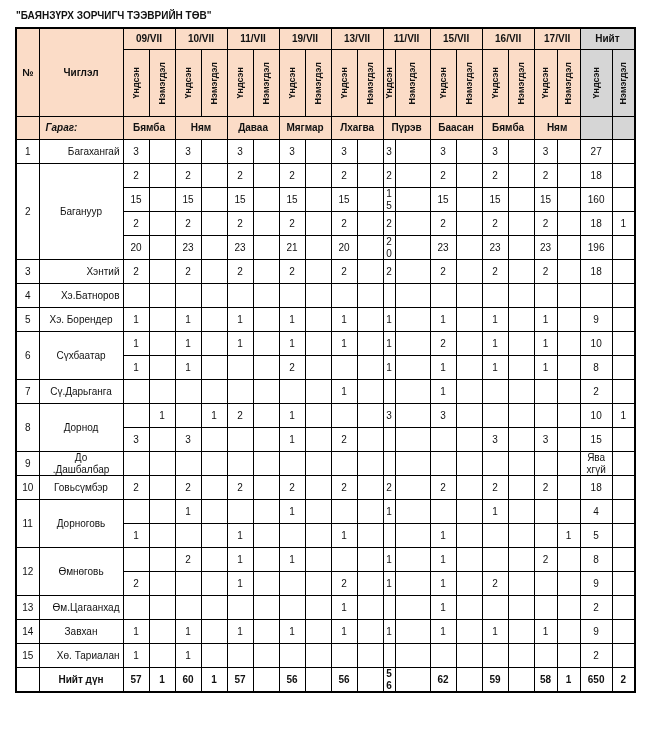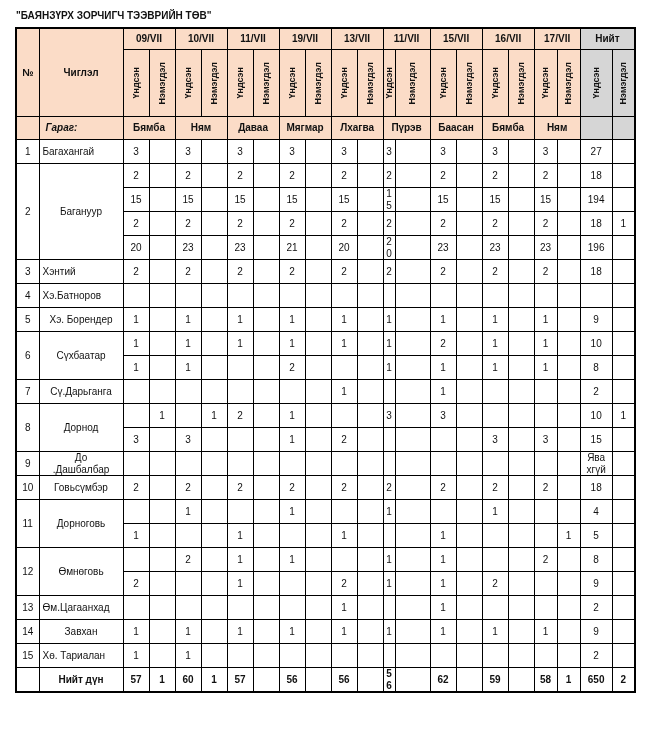--- a/index.html
+++ b/index.html
@@ -29,21 +29,21 @@
     display:block;margin:0 auto;
     writing-mode:vertical-rl;transform:rotate(180deg);
     font-size:9px;font-weight:bold;line-height:1;
   }
   .day-row td{background:#fbdcc7;font-weight:bold;height:22px;}
   .day-row td.tot{background:#d6d6d6;}
   .day-label{text-align:left;padding-left:6px;font-style:italic;}
   tbody td{height:23px;background:#fff;}
   td.v{word-break:break-all;padding:0 1px;}
   td.name{white-space:pre-line;padding:0 3px;}
-  td.name.left{text-align:left;}
+  td.name.left{text-align:right;}
   td.tm,td.te{font-weight:normal;padding:0 1px;}
   tr.grand td{font-weight:bold;}
 </style>
 </head>
 <body>
 
 <div class="title">"БАЯНЗҮРХ ЗОРЧИГЧ ТЭЭВРИЙН ТӨВ"</div>
 
 <table>
   <colgroup id="cols">
@@ -224,21 +224,21 @@
         <td class="v">15</td>
         <td class="v"></td>
         <td class="v">15</td>
         <td class="v"></td>
         <td class="v">15</td>
         <td class="v"></td>
         <td class="v">15</td>
         <td class="v"></td>
         <td class="v">15</td>
         <td class="v"></td>
-        <td class="tm">194</td>
+        <td class="tm">160</td>
         <td class="te"></td>
       </tr>
       <tr>
         <td class="v">2</td>
         <td class="v"></td>
         <td class="v">2</td>
         <td class="v"></td>
         <td class="v">2</td>
         <td class="v"></td>
         <td class="v">2</td>

